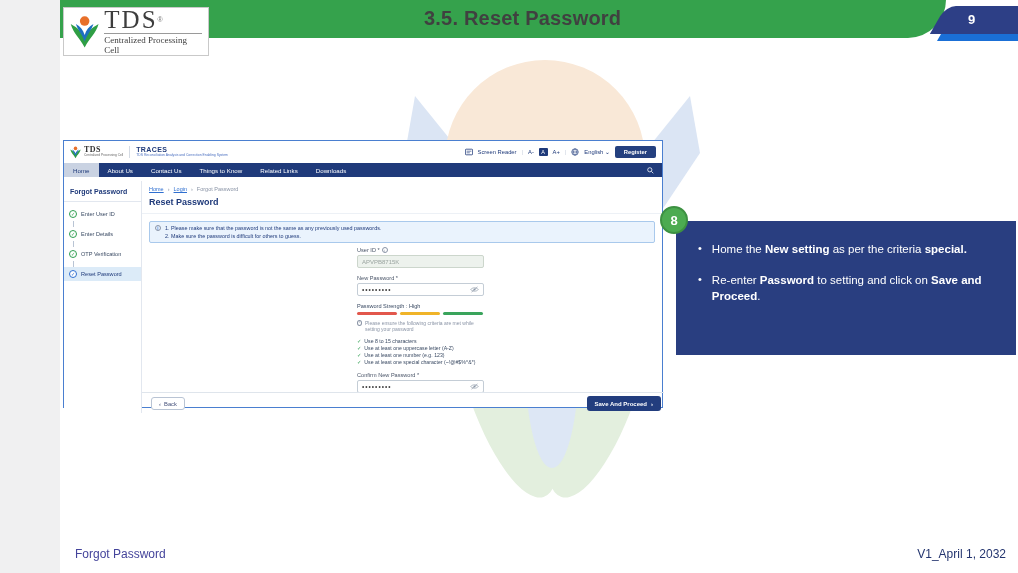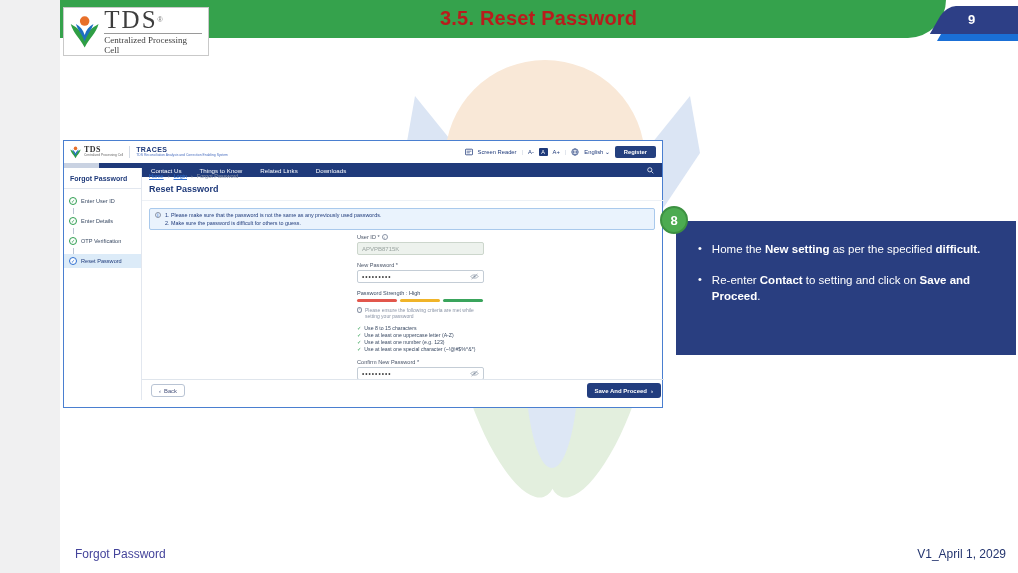--- a/index.html
+++ b/index.html
@@ -3,21 +3,21 @@
 <meta charset="utf-8">
 <style>
   * { margin:0; padding:0; box-sizing:border-box; }
   body { background:#e8e8e8; font-family:"Liberation Sans", sans-serif; }
   .slide { position:relative; width:1018px; height:573px; background:#ffffff; overflow:hidden; }
   .abs { position:absolute; }
 
   
   .left-strip { left:0; top:0; width:60px; height:573px; background:#f0f0f1; }
   .banner { left:60px; top:0; width:886px; height:38px; background:#35a24c; border-radius:0 0 46px 0; }
-  .slide-title { left:440px; top:7px; font-size:20px; font-weight:bold; color:#b91c1c; letter-spacing:.2px; }
+  .slide-title { left:424px; top:7px; font-size:20px; font-weight:bold; color:#404040; letter-spacing:.2px; }
   .page-tab { left:946px; top:6px; width:140px; height:28px; background:#2d3f86; transform:skewX(-30deg); transform-origin:top left; border-radius:10px 0 0 0; }
   .page-tab span { display:block; transform:skewX(30deg); color:#fff; font-size:13px; font-weight:bold; text-align:left; padding:6px 0 0 28px; }
   .blue-strip { left:941px; top:34px; width:150px; height:7px; background:#1a6fd6; transform:skewX(-30deg); transform-origin:top left; }
 
   .logo-box { left:63px; top:7px; width:146px; height:49px; background:#fff; border:1px solid #c9c9c9; display:flex; align-items:center; padding:3px 6px; gap:5px; }
   .logo-text { display:flex; flex-direction:column; }
   .logo-brand { font-family:"Liberation Serif", serif; font-size:25px; line-height:24px; color:#3d3d3d; letter-spacing:2px; }
   .logo-reg { font-size:7px; vertical-align:super; color:#777; }
   .logo-sub { font-family:"Liberation Serif", serif; font-size:9px; color:#3d3d3d; border-top:1px solid #9a9a9a; padding-top:1px; margin-top:1px; }
 
@@ -46,21 +46,21 @@
   .sh-right { margin-left:auto; display:flex; align-items:center; gap:5px; font-size:5.8px; color:#1f3a7a; }
   .sh-right .sep { color:#c6cedc; }
   .font-box { background:#1f3a7a; color:#fff; font-size:5.5px; padding:1px 2.5px; border-radius:1px; }
   .register-btn { background:#24407f; color:#fff; font-size:5.8px; padding:3px 9px; border-radius:2px; font-weight:bold; }
 
   .shot-nav { position:absolute; left:0; top:22px; width:100%; height:14px; background:#1f3a7a; display:flex; align-items:stretch; font-size:6.2px; color:#fff; }
   .nav-item { display:flex; align-items:center; padding:0 9px; }
   .nav-item.active { background:#c9d2e2; color:#1f3a7a; }
   .nav-search { margin-left:auto; display:flex; align-items:center; padding:0 8px; }
 
-  .shot-body { position:absolute; left:0; top:27px; width:100%; height:232px; }
+  .shot-body { position:absolute; left:0; top:40px; width:100%; height:232px; }
   .sidebar { position:absolute; left:0; top:0; width:78px; height:232px; background:#fff; border-right:1px solid #e2e7ef; }
   .sb-title { font-size:7px; font-weight:bold; color:#1f3a7a; padding:7px 6px 6px 6px; border-bottom:1px solid #e2e7ef; }
   .sb-steps { padding-top:5px; }
   .sb-step { display:flex; align-items:center; gap:4px; font-size:5.6px; color:#3a4a63; padding:3px 5px; }
   .sb-step.active { background:#dcebf8; color:#1f3a7a; }
   .chk { width:8px; height:8px; min-width:8px; border:1px solid #2e9e50; color:#2e9e50; border-radius:50%; font-size:5px; display:flex; align-items:center; justify-content:center; background:#fff; }
   .sb-step.active .chk { border-color:#2f6fd0; color:#2f6fd0; }
   .connector { height:6px; border-left:1px dashed #b9c4d4; margin-left:9px; }
 
   .main { position:absolute; left:78px; top:0; width:522px; height:232px; }
@@ -320,25 +320,25 @@
     </div>
   </div>
 
   <div class="abs step-circle">
       <span>8</span>
     </div>
   <div class="abs callout">
     <ul>
       <li>
         <span class="blt">•</span>
-        <span><span>Home the </span><b>New setting</b><span> as per the specified </span><b>difficult.</b><span></span></span>
+        <span><span>Home the </span><b>New setting</b><span> as per the criteria </span><b>special.</b><span></span></span>
       </li>
       <li>
         <span class="blt">•</span>
-        <span><span>Re-enter </span><b>Contact</b><span> to setting and click on </span><b>Save and Proceed</b><span>.</span></span>
+        <span><span>Re-enter </span><b>Password</b><span> to setting and click on </span><b>Save and Proceed</b><span>.</span></span>
       </li>
     </ul>
   </div>
 
   <div class="abs footer-left">Forgot Password</div>
-  <div class="abs footer-right">V1_April 1, 2029</div>
+  <div class="abs footer-right">V1_April 1, 2032</div>
 
 </div>
 
 </body></html>

